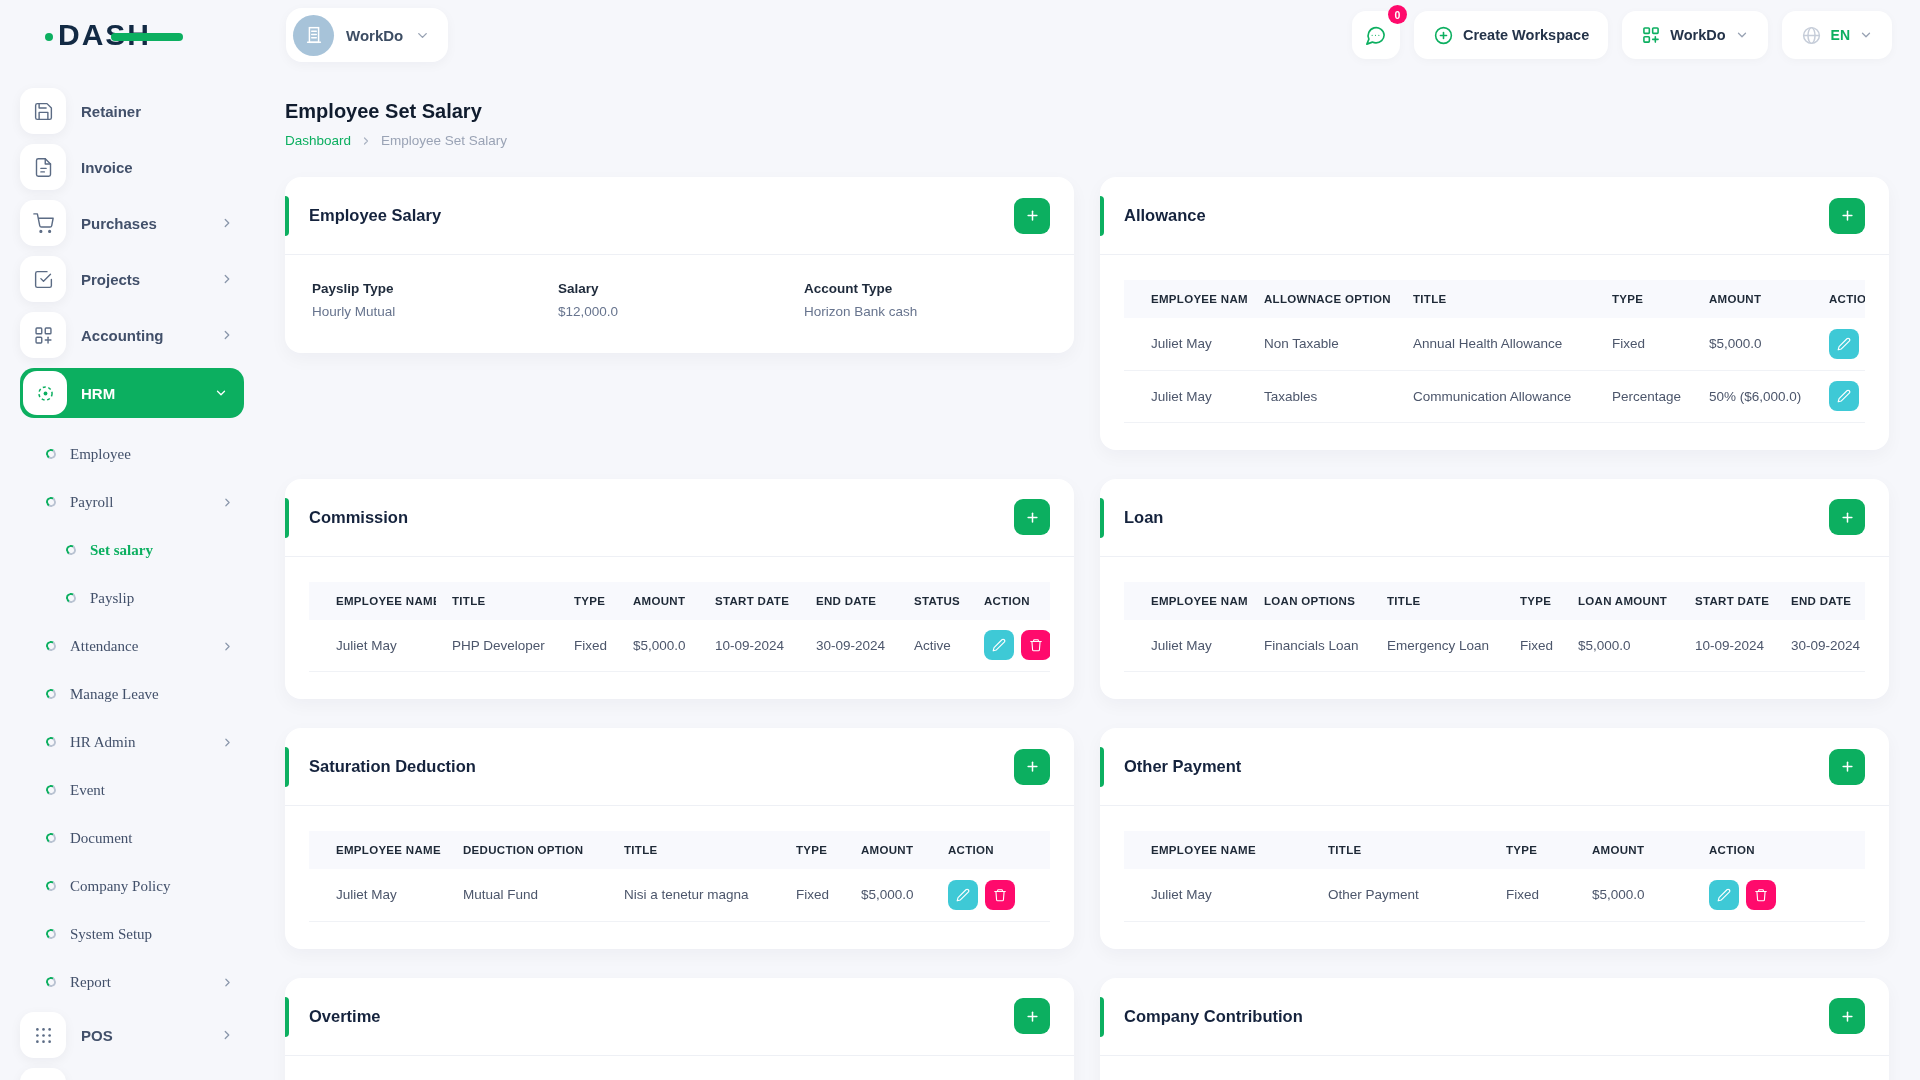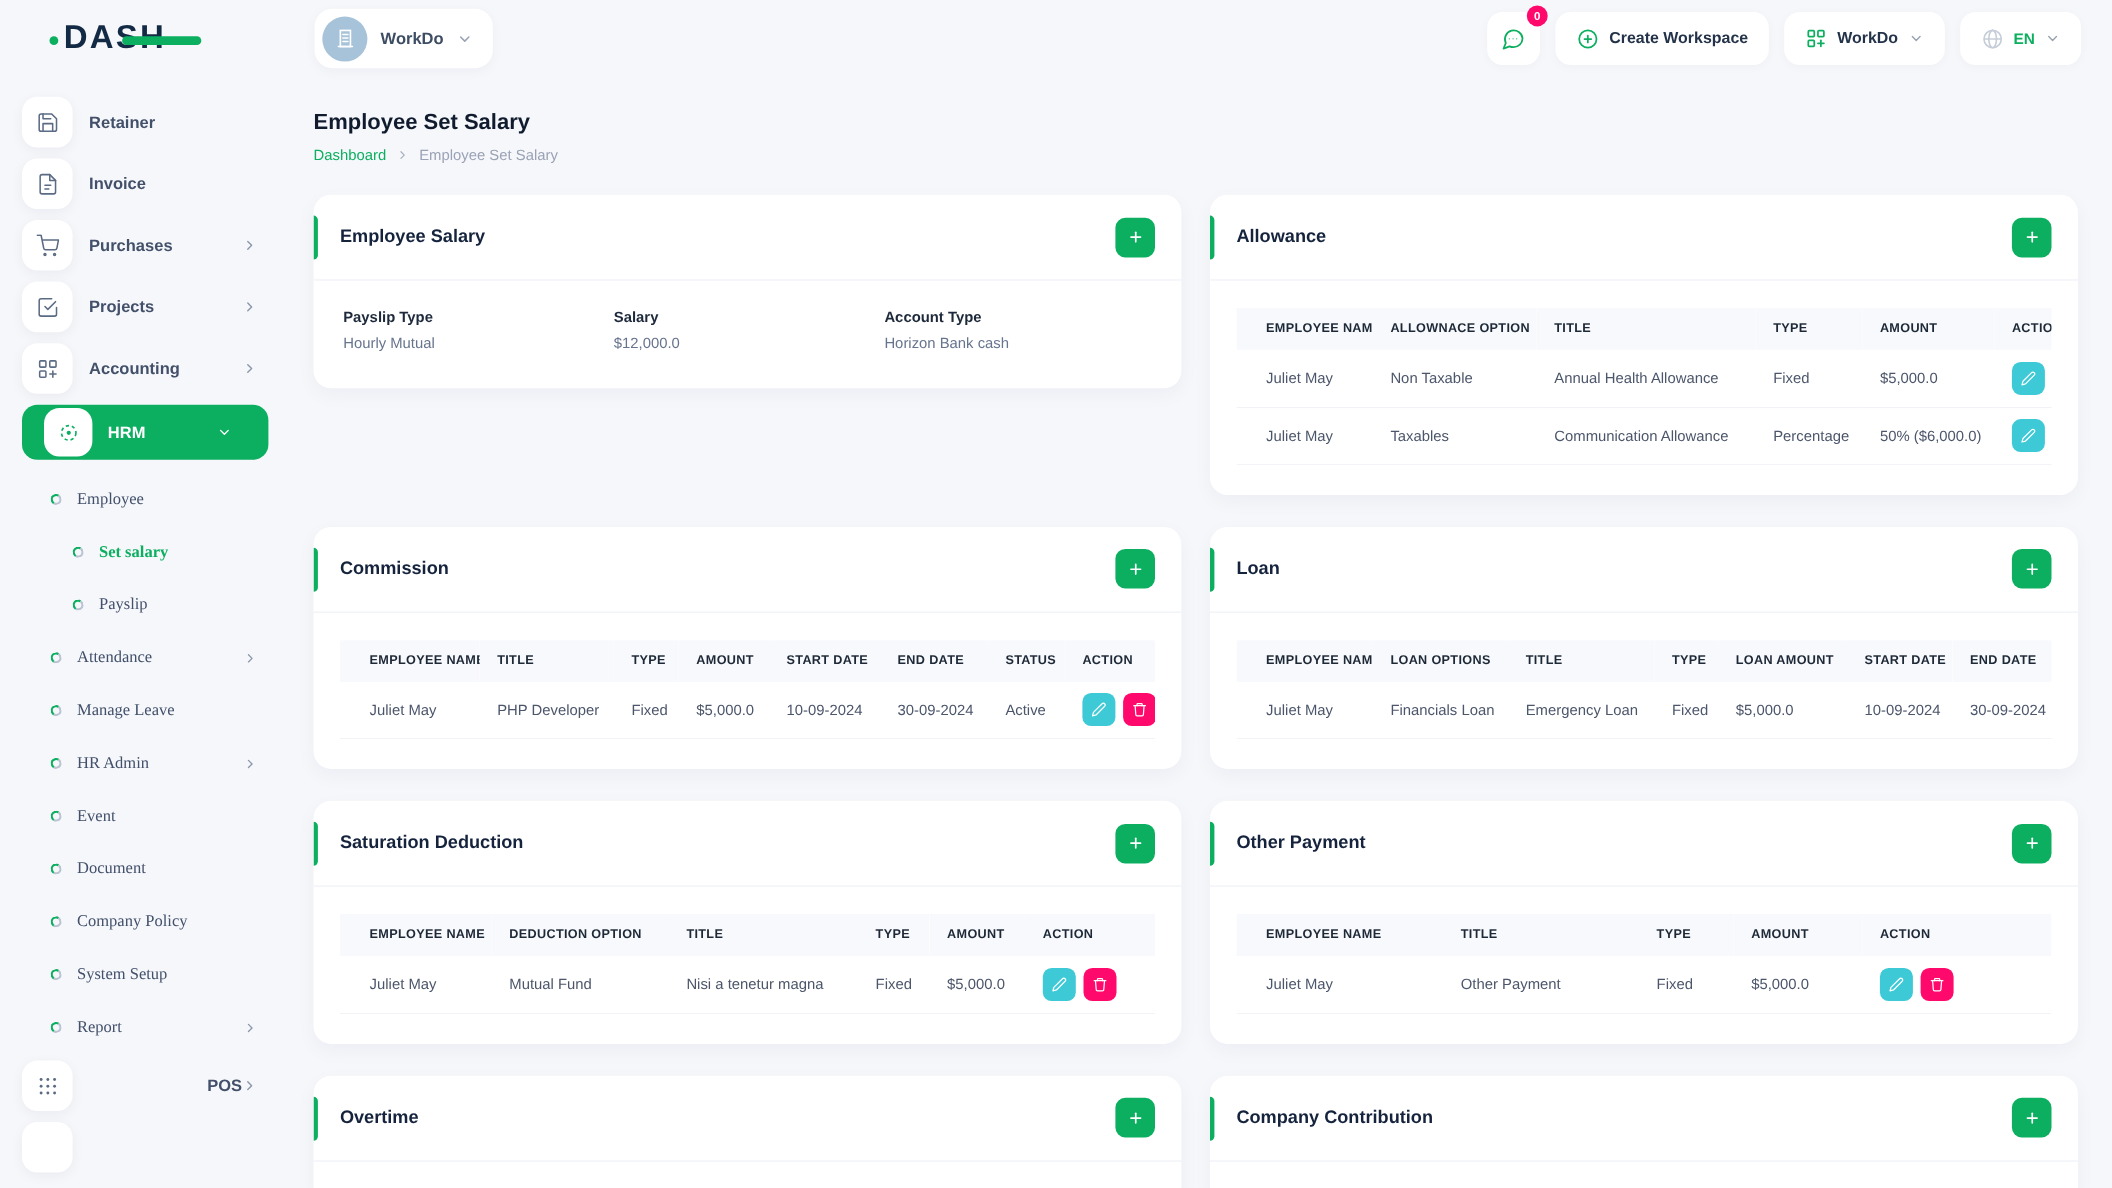--- a/index.html
+++ b/index.html
@@ -40,21 +40,21 @@
   .green-ic{color:var(--green);display:flex;}
   .gray-ic{color:#c6cdd9;display:flex;}
   .lang{color:var(--green);font-weight:700;font-size:14px;}
   
   .sidebar{position:absolute;top:70px;left:0;bottom:0;width:256px;padding:18px 0 0 20px;overflow:hidden;}
   .nav-item{display:flex;align-items:center;height:46px;margin-bottom:10px;width:224px;cursor:pointer;}
   .icon-box{width:46px;height:46px;border-radius:14px;background:#fff;box-shadow:0 3px 12px rgba(16,24,40,.05);
     display:flex;align-items:center;justify-content:center;color:#5b6b84;flex:0 0 auto;margin-right:15px;}
   .nav-label{font-size:15px;font-weight:600;color:var(--slate);flex:1;}
   .nav-chevron{color:#8a97ab;display:flex;margin-right:10px;}
-  .nav-item.active{background:var(--green);border-radius:14px;height:50px;padding:20px;margin-bottom:12px;}
+  .nav-item.active{background:var(--green);border-radius:14px;height:50px;padding:3px;margin-bottom:12px;}
   .nav-item.active .icon-box{width:44px;height:44px;box-shadow:none;color:var(--green);margin-right:14px;}
   .nav-item.active .nav-label{color:#fff;}
   .nav-item.active .nav-chevron{color:#fff;margin-right:13px;}
   .sub-item{display:flex;align-items:center;height:48px;padding-left:26px;width:224px;cursor:pointer;font-family:Liberation Serif, serif;}
   .sub-item.lvl2{padding-left:46px;}
   .bullet{width:10px;height:10px;border-radius:50%;border:2.4px solid #b9c3d2;border-top-color:var(--green);border-left-color:var(--green);
     transform:rotate(-12deg);flex:0 0 auto;}
   .sub-label{font-size:15px;font-weight:500;color:var(--slate);margin-left:14px;flex:1;}
   .sub-item.active .sub-label{color:var(--green);font-weight:600;}
   
@@ -273,20 +273,29 @@
         <svg width="14" height="14" viewBox="0 0 24 24" fill="none" stroke="currentColor" stroke-width="2.2" stroke-linecap="round" stroke-linejoin="round">
           <polyline points="6 9 12 15 18 9"></polyline>
         </svg>
       </span>
   </div>
 
   <div class="sub-item">
     <span class="bullet"></span>
     <span class="sub-label">Employee</span>
   </div>
+  <div class="sub-item">
+    <span class="bullet"></span>
+    <span class="sub-label">Payroll</span>
+    <span class="nav-chevron">
+        <svg width="13" height="13" viewBox="0 0 24 24" fill="none" stroke="currentColor" stroke-width="2.2" stroke-linecap="round" stroke-linejoin="round">
+          <polyline points="9 6 15 12 9 18"></polyline>
+        </svg>
+      </span>
+  </div>
   <div class="sub-item lvl2 active">
     <span class="bullet"></span>
     <span class="sub-label">Set salary</span>
   </div>
   <div class="sub-item lvl2">
     <span class="bullet"></span>
     <span class="sub-label">Payslip</span>
   </div>
   <div class="sub-item">
     <span class="bullet"></span>
@@ -329,21 +338,21 @@
   <div class="sub-item">
     <span class="bullet"></span>
     <span class="sub-label">Report</span>
     <span class="nav-chevron">
         <svg width="13" height="13" viewBox="0 0 24 24" fill="none" stroke="currentColor" stroke-width="2.2" stroke-linecap="round" stroke-linejoin="round">
           <polyline points="9 6 15 12 9 18"></polyline>
         </svg>
       </span>
   </div>
 
-  <div class="nav-item" style="margin-top:6px;text-align:right;">
+  <div class="nav-item" style="margin-top:6px;">
     <span class="icon-box">
         <svg width="21" height="21" viewBox="0 0 24 24" fill="currentColor">
           <circle cx="5" cy="5" r="1.5"></circle>
           <circle cx="12" cy="5" r="1.5"></circle>
           <circle cx="19" cy="5" r="1.5"></circle>
           <circle cx="5" cy="12" r="1.5"></circle>
           <circle cx="12" cy="12" r="1.5"></circle>
           <circle cx="19" cy="12" r="1.5"></circle>
           <circle cx="5" cy="19" r="1.5"></circle>
           <circle cx="12" cy="19" r="1.5"></circle>

